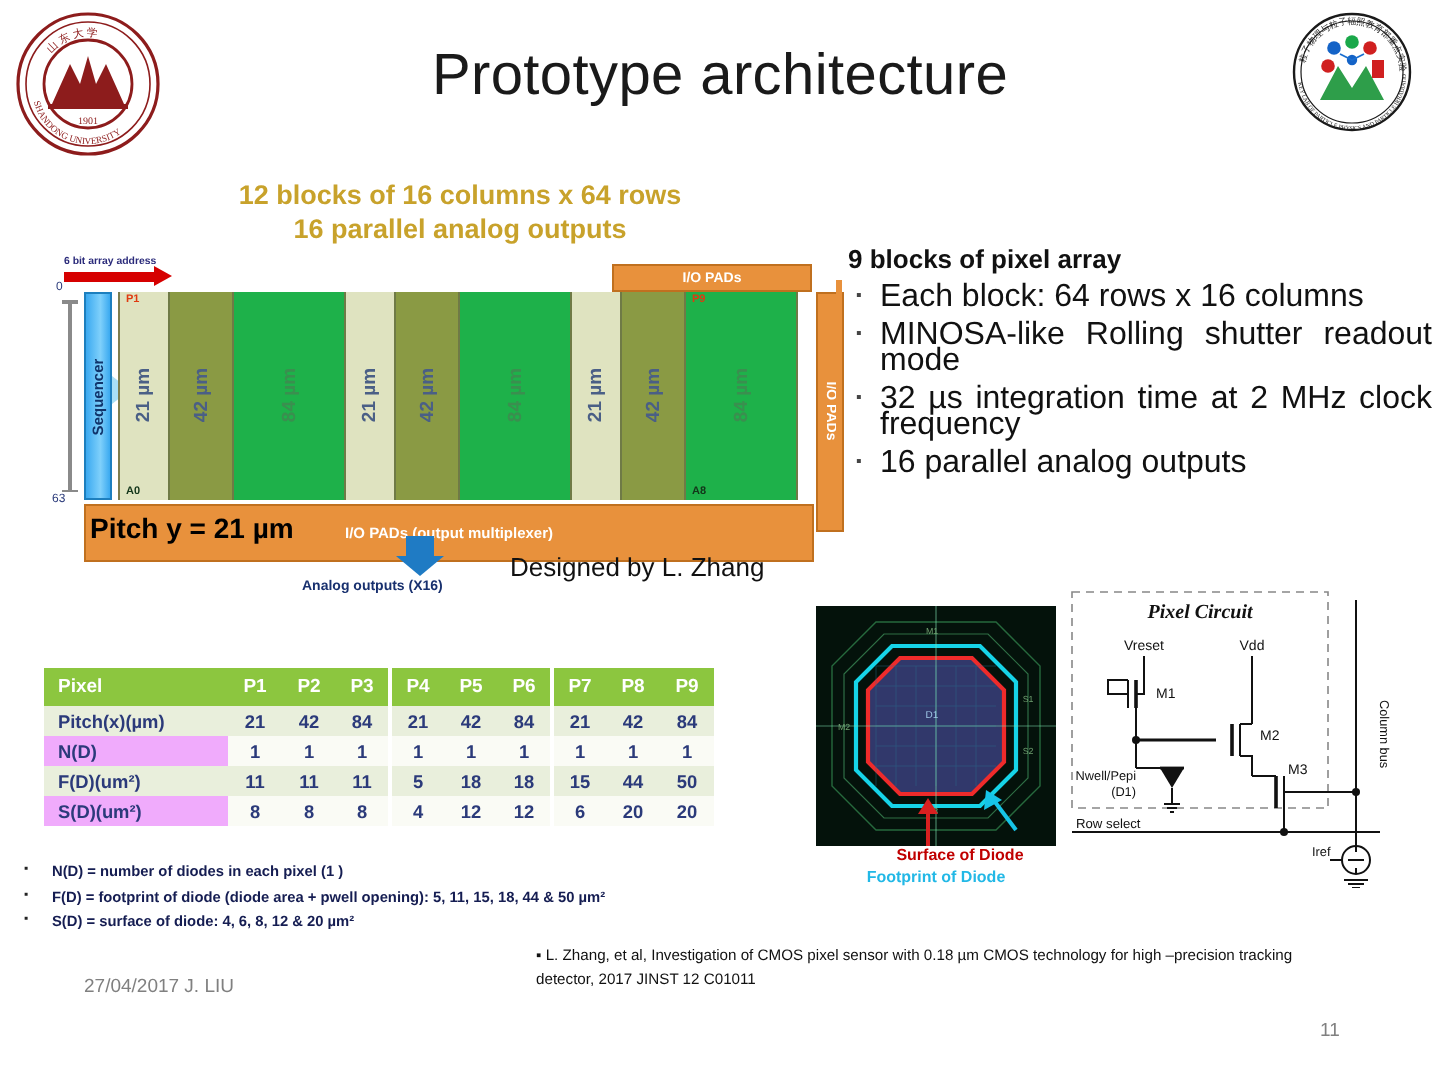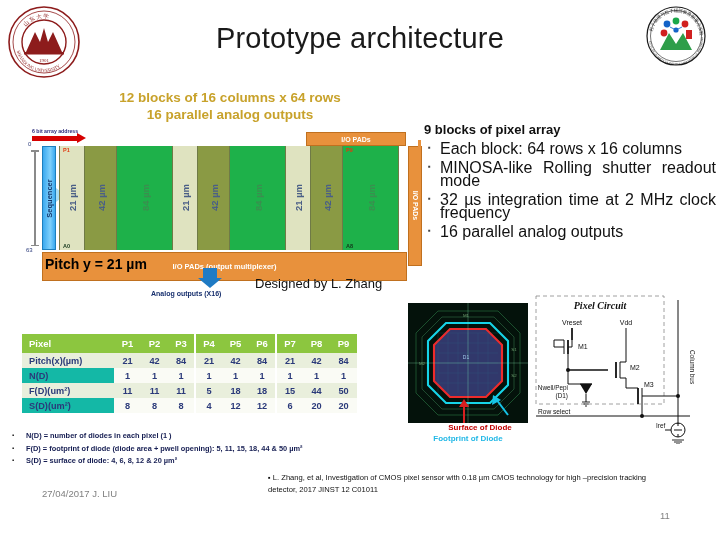--- a/index.html
+++ b/index.html
@@ -109,21 +109,21 @@
   .tbl{ position:absolute; left:22px; top:308px; border-collapse:collapse; font-size:9.2px;margin-top:26px; }
   .tbl th{
     background:#8cc63f; color:#fff; font-weight:bold; padding:4px 0px; text-align:center;
     font-size:9.5px;
   }
   .tbl th.first{ text-align:left; padding-left:7px; width:92px;}
   .tbl td{ padding:2.5px 0; text-align:center; color:#2b3a7a; font-weight:bold; width:27px;}
   .tbl td.first{ text-align:left; padding-left:7px; color:#2b3a7a; font-weight:bold; width:92px; background:#e9efdc;}
   .tbl tr.r-alt td{ background:#fafbf5; }
   .tbl tr.r-norm td{ background:#e9efdc; }
-  .tbl tr.r-alt td.first{ background:#14b8a6; }
+  .tbl tr.r-alt td.first{ background:#f0abfc; }
   .tbl .gsep{ border-left:2px solid #fff; }
 
   
   .foot{ position:absolute; left:4px; top:430px; width:400px; font-size:7.4px;
     color:#151d52; font-weight:bold; line-height:12.5px;}
   .foot .fb{ position:relative; padding-left:22px;}
   .foot .fb:before{content:"▪"; position:absolute; left:8px; top:-1px; color:#222; font-size:6px;}
 
   
   .pixbox{ position:absolute; left:408px; top:303px; width:120px; height:140px;}

